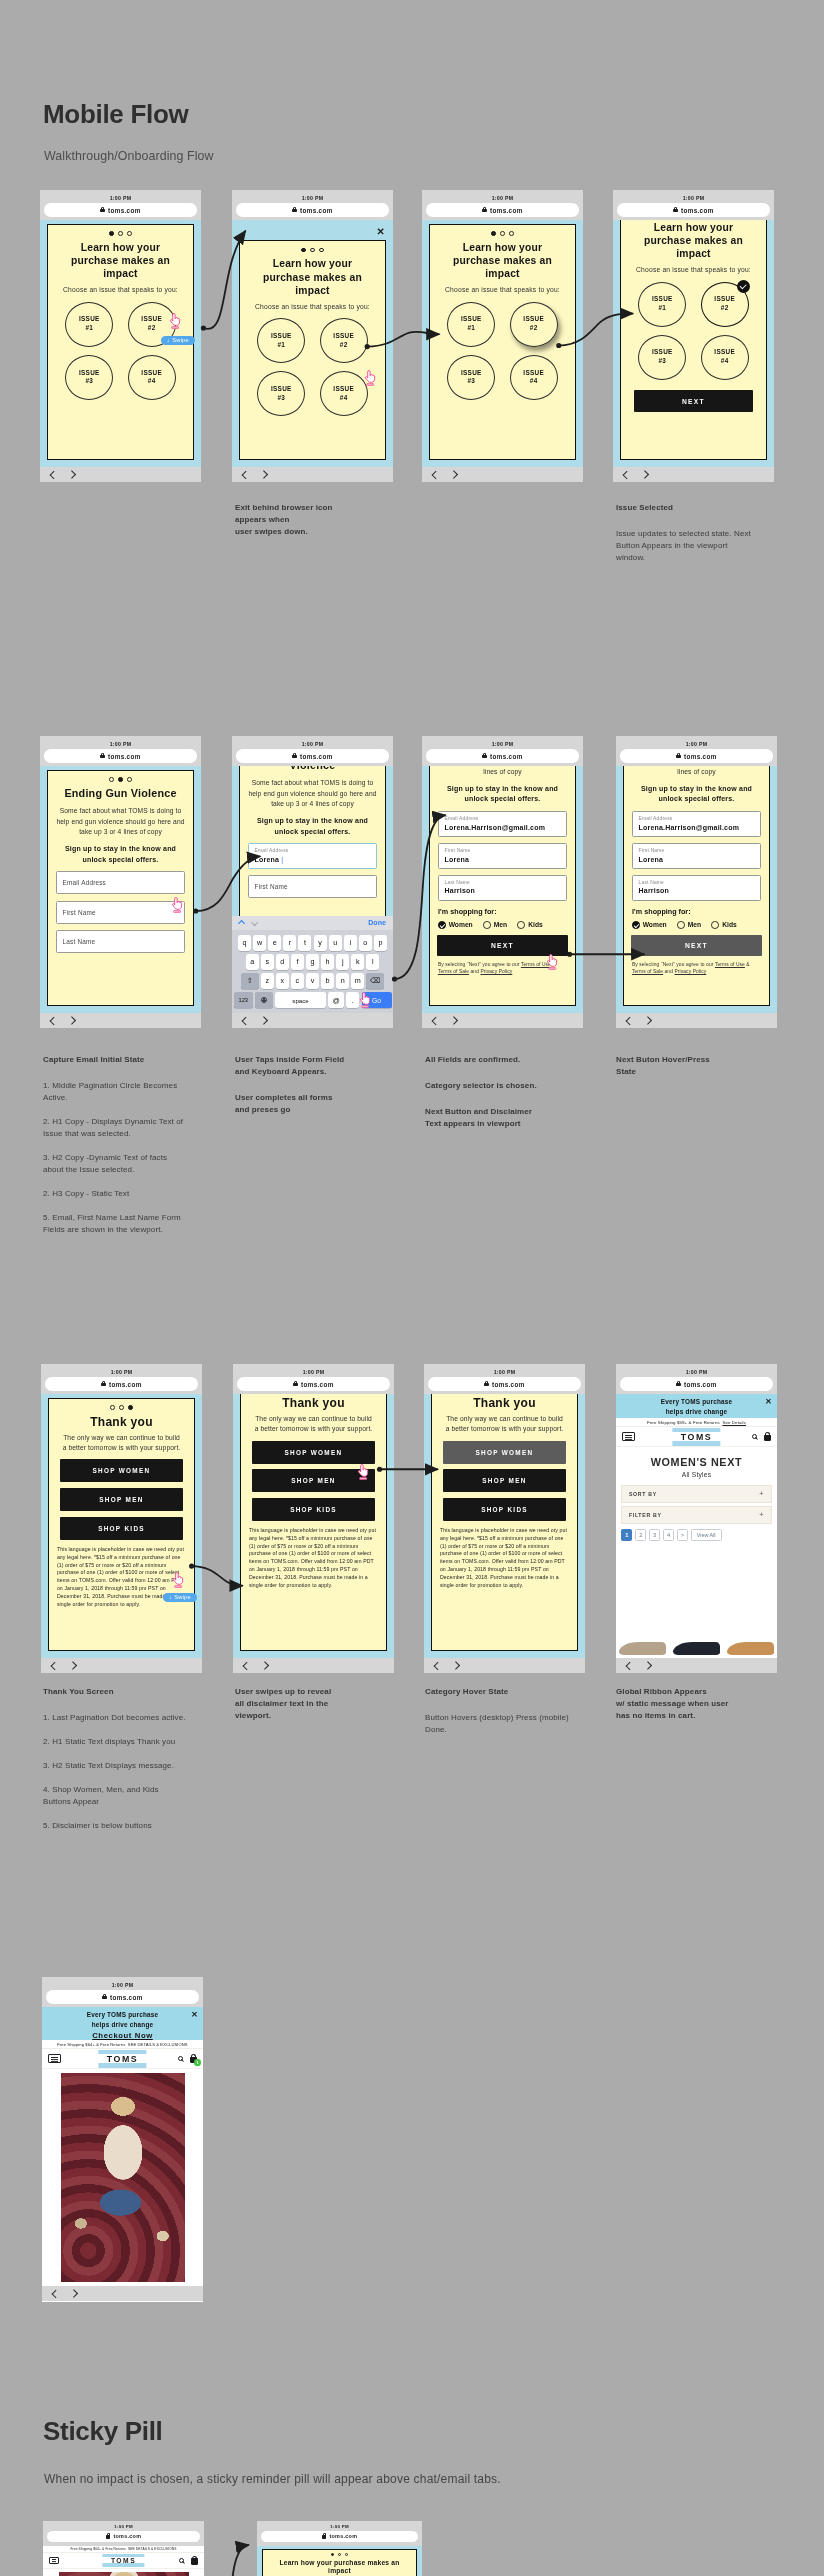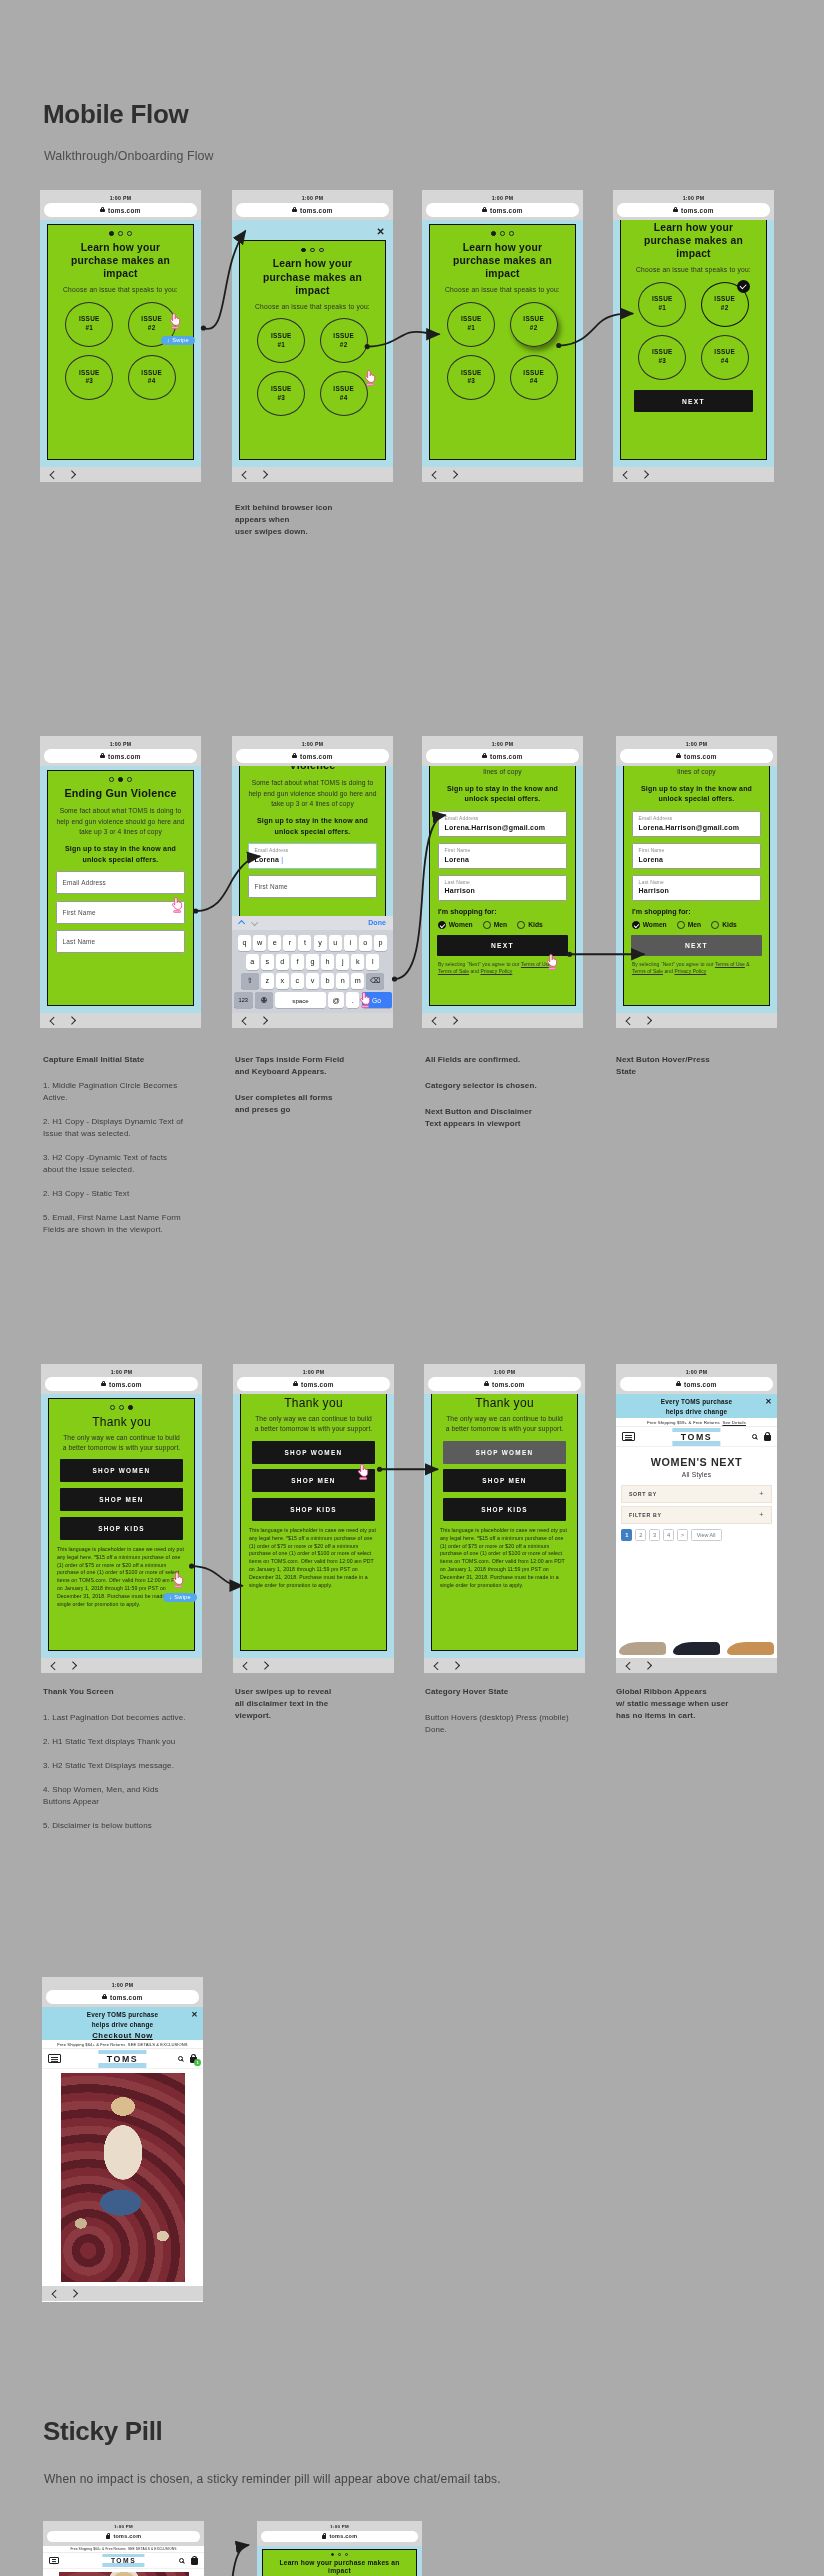--- a/index.html
+++ b/index.html
@@ -16,21 +16,21 @@
   .lock{width:4.6px;height:3.6px;background:#1c1c1c;border-radius:0.8px;position:relative;display:inline-block;margin-top:1px}
   .lock:before{content:"";position:absolute;left:0.8px;top:-2.1px;width:3.1px;height:2.6px;border:0.8px solid #1c1c1c;border-bottom:none;border-radius:1.5px 1.5px 0 0;box-sizing:border-box}
   .vp{position:relative;overflow:hidden;background:#fff}
   .vp.blue{background:#AEDDE9}
   .bb{height:15.5px;background:#D6D6D6;display:flex;align-items:center;gap:12.4px;padding-left:11.3px}
   .chev{width:4.6px;height:4.6px;border-left:1.3px solid #2b2b2b;border-bottom:1.3px solid #2b2b2b;display:inline-block}
   .chev.l{transform:rotate(45deg)}
   .chev.r{transform:rotate(225deg)}
 
   
-  .modal{position:absolute;left:6.7px;right:6.7px;top:4.1px;bottom:7.2px;background:#84cc16;border:1.5px solid #101010;text-align:center;overflow:hidden;box-sizing:border-box}
+  .modal{position:absolute;left:6.7px;right:6.7px;top:4.1px;bottom:7.2px;background:#fef9c3;border:1.5px solid #101010;text-align:center;overflow:hidden;box-sizing:border-box}
   .modal.top40{top:20.6px}
   .modal.noTop{top:0;border-top:none}
   .dots{margin-top:6.2px;display:flex;justify-content:center;gap:4.6px}
   .dot{width:4.6px;height:4.6px;border:0.8px solid #2b2b2b;border-radius:50%;box-sizing:border-box}
   .dot.f{background:#1b1b1b;border-color:#1b1b1b}
   .mh1{font-size:10.3px;line-height:1.28;font-weight:bold;color:#141414;margin:5.2px 8.2px 0;letter-spacing:0.2px}
   .msub{font-size:6.7px;line-height:1.5;color:#2e2e2e;margin:4.6px 12.4px 0;letter-spacing:0.2px}
   .igrid{display:grid;grid-template-columns:48px 48px;justify-content:center;column-gap:14.4px;row-gap:8.2px;margin-top:6.7px}
   .issue{width:48px;height:45px;border:0.7px solid #2c2c2c;border-radius:50%;display:flex;flex-direction:column;align-items:center;justify-content:center;font-weight:bold;font-size:6.4px;letter-spacing:0.3px;color:#141414;line-height:1.4;box-sizing:border-box}
   .issue.hov{box-shadow:2.6px 4.1px 5.2px rgba(0,0,0,.42)}
@@ -80,21 +80,21 @@
   .key.sp{background:#ABB1BC;width:17.5px}
   .key.num{background:#ABB1BC;width:19.6px;font-size:5.7px}
   .key.space{flex:1 1 auto;font-size:6.2px}
   .key.at{width:15.5px}.key.per{width:13.4px}
   .key.go{background:#3B7CF7;color:#fff;width:30px;font-size:6.7px}
   .globe{width:6.7px;height:6.7px;border:0.7px solid #3c3f45;border-radius:50%;position:relative;box-sizing:border-box}
   .globe:before{content:"";position:absolute;left:0;right:0;top:2.4px;height:0.6px;background:#3c3f45}
   .globe:after{content:"";position:absolute;left:1.5px;top:-0.7px;bottom:-0.7px;width:2.4px;border:0.6px solid #3c3f45;border-radius:50%;box-sizing:border-box}
 
   
-  .th1{font-size:12px;font-weight:normal;margin:5.2px 0 0;letter-spacing:0.3px;color:#121212}
+  .th1{font-size:12px;font-weight:bold;margin:5.2px 0 0;letter-spacing:0.3px;color:#121212}
   .th1.up{margin-top:2.1px}
   .tmsg{font-size:6.7px;line-height:1.55;margin:4.1px 13.4px 0;color:#2e2e2e;letter-spacing:0.1px}
   .shopbtn{height:23px;margin:5.7px 11.3px 0;font-size:6.4px;letter-spacing:1.3px;border-radius:1px}
   .shopbtn.hov{background:#5C5C5C}
   .legal{font-size:5.2px;line-height:1.5;text-align:left;margin:6.2px 8.2px 0;color:#1f1f1f;letter-spacing:0.1px}
 
   
   .ribbon{background:#9ED9EA;text-align:center;position:relative;color:#121212}
   .rb1{font-size:6.4px;font-weight:bold;line-height:1.45;padding-top:3.6px;letter-spacing:0.2px}
   .rclose{position:absolute;top:3.1px;right:5.2px;font-size:7.7px;font-weight:bold;color:#1a1a1a}
@@ -346,20 +346,24 @@
         <span class="chev l"></span>
         <span class="chev r"></span>
       </div>
   </div>
 
   <div class="cap" style="left:235px;top:502px;width:129px">
       <div class="capt">Exit behind browser icon
 appears when
 user swipes down.</div>
     </div>
+  <div class="cap" style="left:616px;top:502px;width:139px">
+    <div class="capt">Issue Selected</div>
+    <div class="it">Issue updates to selected state. Next Button Appears in the viewport window.</div>
+  </div>
 
   <div class="phone" style="left:40px;top:736px;height:292px">
     <div class="sb"><span>1:00 PM</span></div>
     <div class="urlrow">
         <div class="url">
           <span class="lock"></span>
           <span>toms.com</span>
         </div>
       </div>
     <div class="vp blue" style="height:247px">

